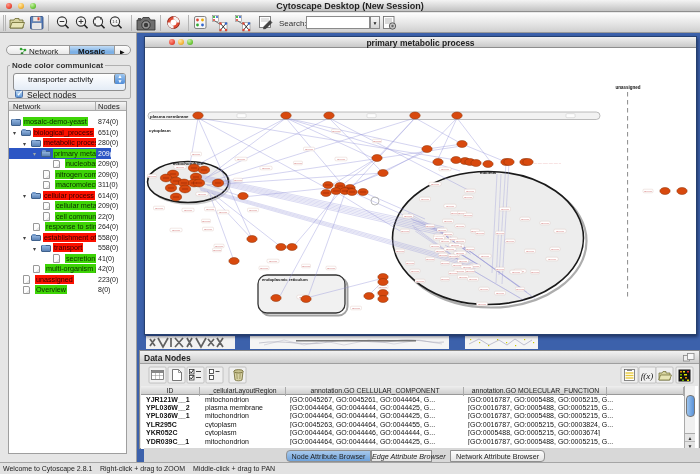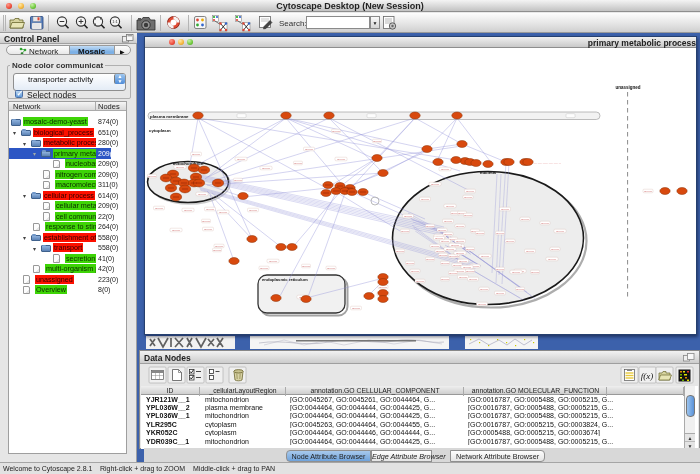--- a/index.html
+++ b/index.html
@@ -49,21 +49,21 @@
 .arrow { position:absolute; font-size:6px; color:#444; top:2px; }
 .folder { position:absolute; top:2.5px; width:10px; height:6.5px; background:linear-gradient(#8fb2dd,#5b82b5); border:0.5px solid #3f618c; border-radius:1px; }
 .folder:before { content:""; position:absolute; left:0px; top:-1.5px; width:4px; height:1.5px; background:#7298c9; border-radius:1px 1px 0 0; }
 .file { position:absolute; top:1px; width:6.5px; height:8.5px; background:linear-gradient(135deg,#fdfdfd 70%,#e7e7e7 70%); border:0.5px solid #999; border-radius:0 2px 0 0; }
 
 #desktop { position:absolute; left:137px; top:33px; width:563px; height:429px; background:#3c61ab; }
 #behind { position:absolute; left:7px; top:302px; width:556px; height:15px; background:#3c61ab; overflow:hidden; }
 
 #iframe { position:absolute; left:7px; top:3px; width:553px; height:299px; background:#fff; border:1px solid #26406f; box-shadow:1px 2px 3px rgba(0,0,20,0.45); }
 #ititle { position:absolute; left:0; top:0; width:551px; height:11px; background:linear-gradient(#f0f0f0,#c9c9c9); border-bottom:1px solid #8e8e8e; }
-#ititle .t { position:absolute; left:0; top:0.5px; width:100%; text-align:right; font-size:8.5px; font-weight:bold; color:#222; }
+#ititle .t { position:absolute; left:0; top:0.5px; width:100%; text-align:center; font-size:8.5px; font-weight:bold; color:#222; }
 
 #dpanel { position:absolute; left:2px; top:317px; width:561px; height:99px; background:#e6e6e6; border:1px solid #888; }
 #dphead { position:absolute; left:0; top:0; width:559px; height:13px; background:linear-gradient(#f2f2f2,#cccccc); border-bottom:1px solid #9f9f9f; }
 #dphead .t { position:absolute; left:4px; top:2px; font-size:8.5px; font-weight:bold; color:#222; }
 #dptools { position:absolute; left:0; top:14px; width:559px; height:20px; background:#e6e6e6; }
 
 #dtable { position:absolute; left:1px; top:35px; width:557px; height:63px; background:#fff; }
 #dthead { position:absolute; left:0; top:0; width:543px; height:9px; background:linear-gradient(#efefef,#cfcfcf); border-bottom:1px solid #999; font-size:6.8px; color:#222; }
 #dthead div { position:absolute; top:0.5px; text-align:center; border-right:1px solid #aaa; height:9px; overflow:hidden; }
 .drow { position:absolute; left:0; width:543px; height:8.4px; font-size:7px; color:#111; white-space:nowrap; }
@@ -196,28 +196,20 @@
       </div>
     <div class="sep" style="left:48px"></div>
     <div class="sep" style="left:131px"></div>
     <div class="sep" style="left:160px"></div>
     <div class="sep" style="left:188px"></div>
     <div id="searchlbl">Search:</div>
     <div id="searchbox"></div>
     <div id="searcharrow">▼</div>
   </div>
   <div id="cpanel">
-    <div id="cphead">
-        <div class="t">Control Panel</div>
- <svg width="12" height="9" viewBox="0 0 12 9" style="position:absolute;right:3px;top:1px">
-          <rect x="0.5" y="2.5" width="6" height="5.5" fill="#eee" stroke="#777" stroke-width="0.8"></rect>
-          <rect x="4.5" y="0.5" width="6.5" height="6" fill="#f8f8f8" stroke="#777" stroke-width="0.8"></rect>
-          <line x1="5.5" y1="1.8" x2="10" y2="1.8" stroke="#777" stroke-width="0.9"></line>
-        </svg>
-      </div>
     <div id="tabrow">
       <div id="tabmosaic"></div>
       <svg width="8" height="9" viewBox="0 0 8 9" style="position:absolute;left:12px;top:0.5px">
           <circle cx="2" cy="2" r="1.3" fill="#3a3"></circle>
           <circle cx="6" cy="3" r="1.3" fill="#3a3"></circle>
           <circle cx="3" cy="6.5" r="1.3" fill="#2a7d2a"></circle>
           <path d="M2 2 L6 3 L3 6.5" stroke="#393" stroke-width="0.7" fill="none"></path>
         </svg>
         <div class="nt">Network</div>
       <div class="mt">Mosaic</div>

